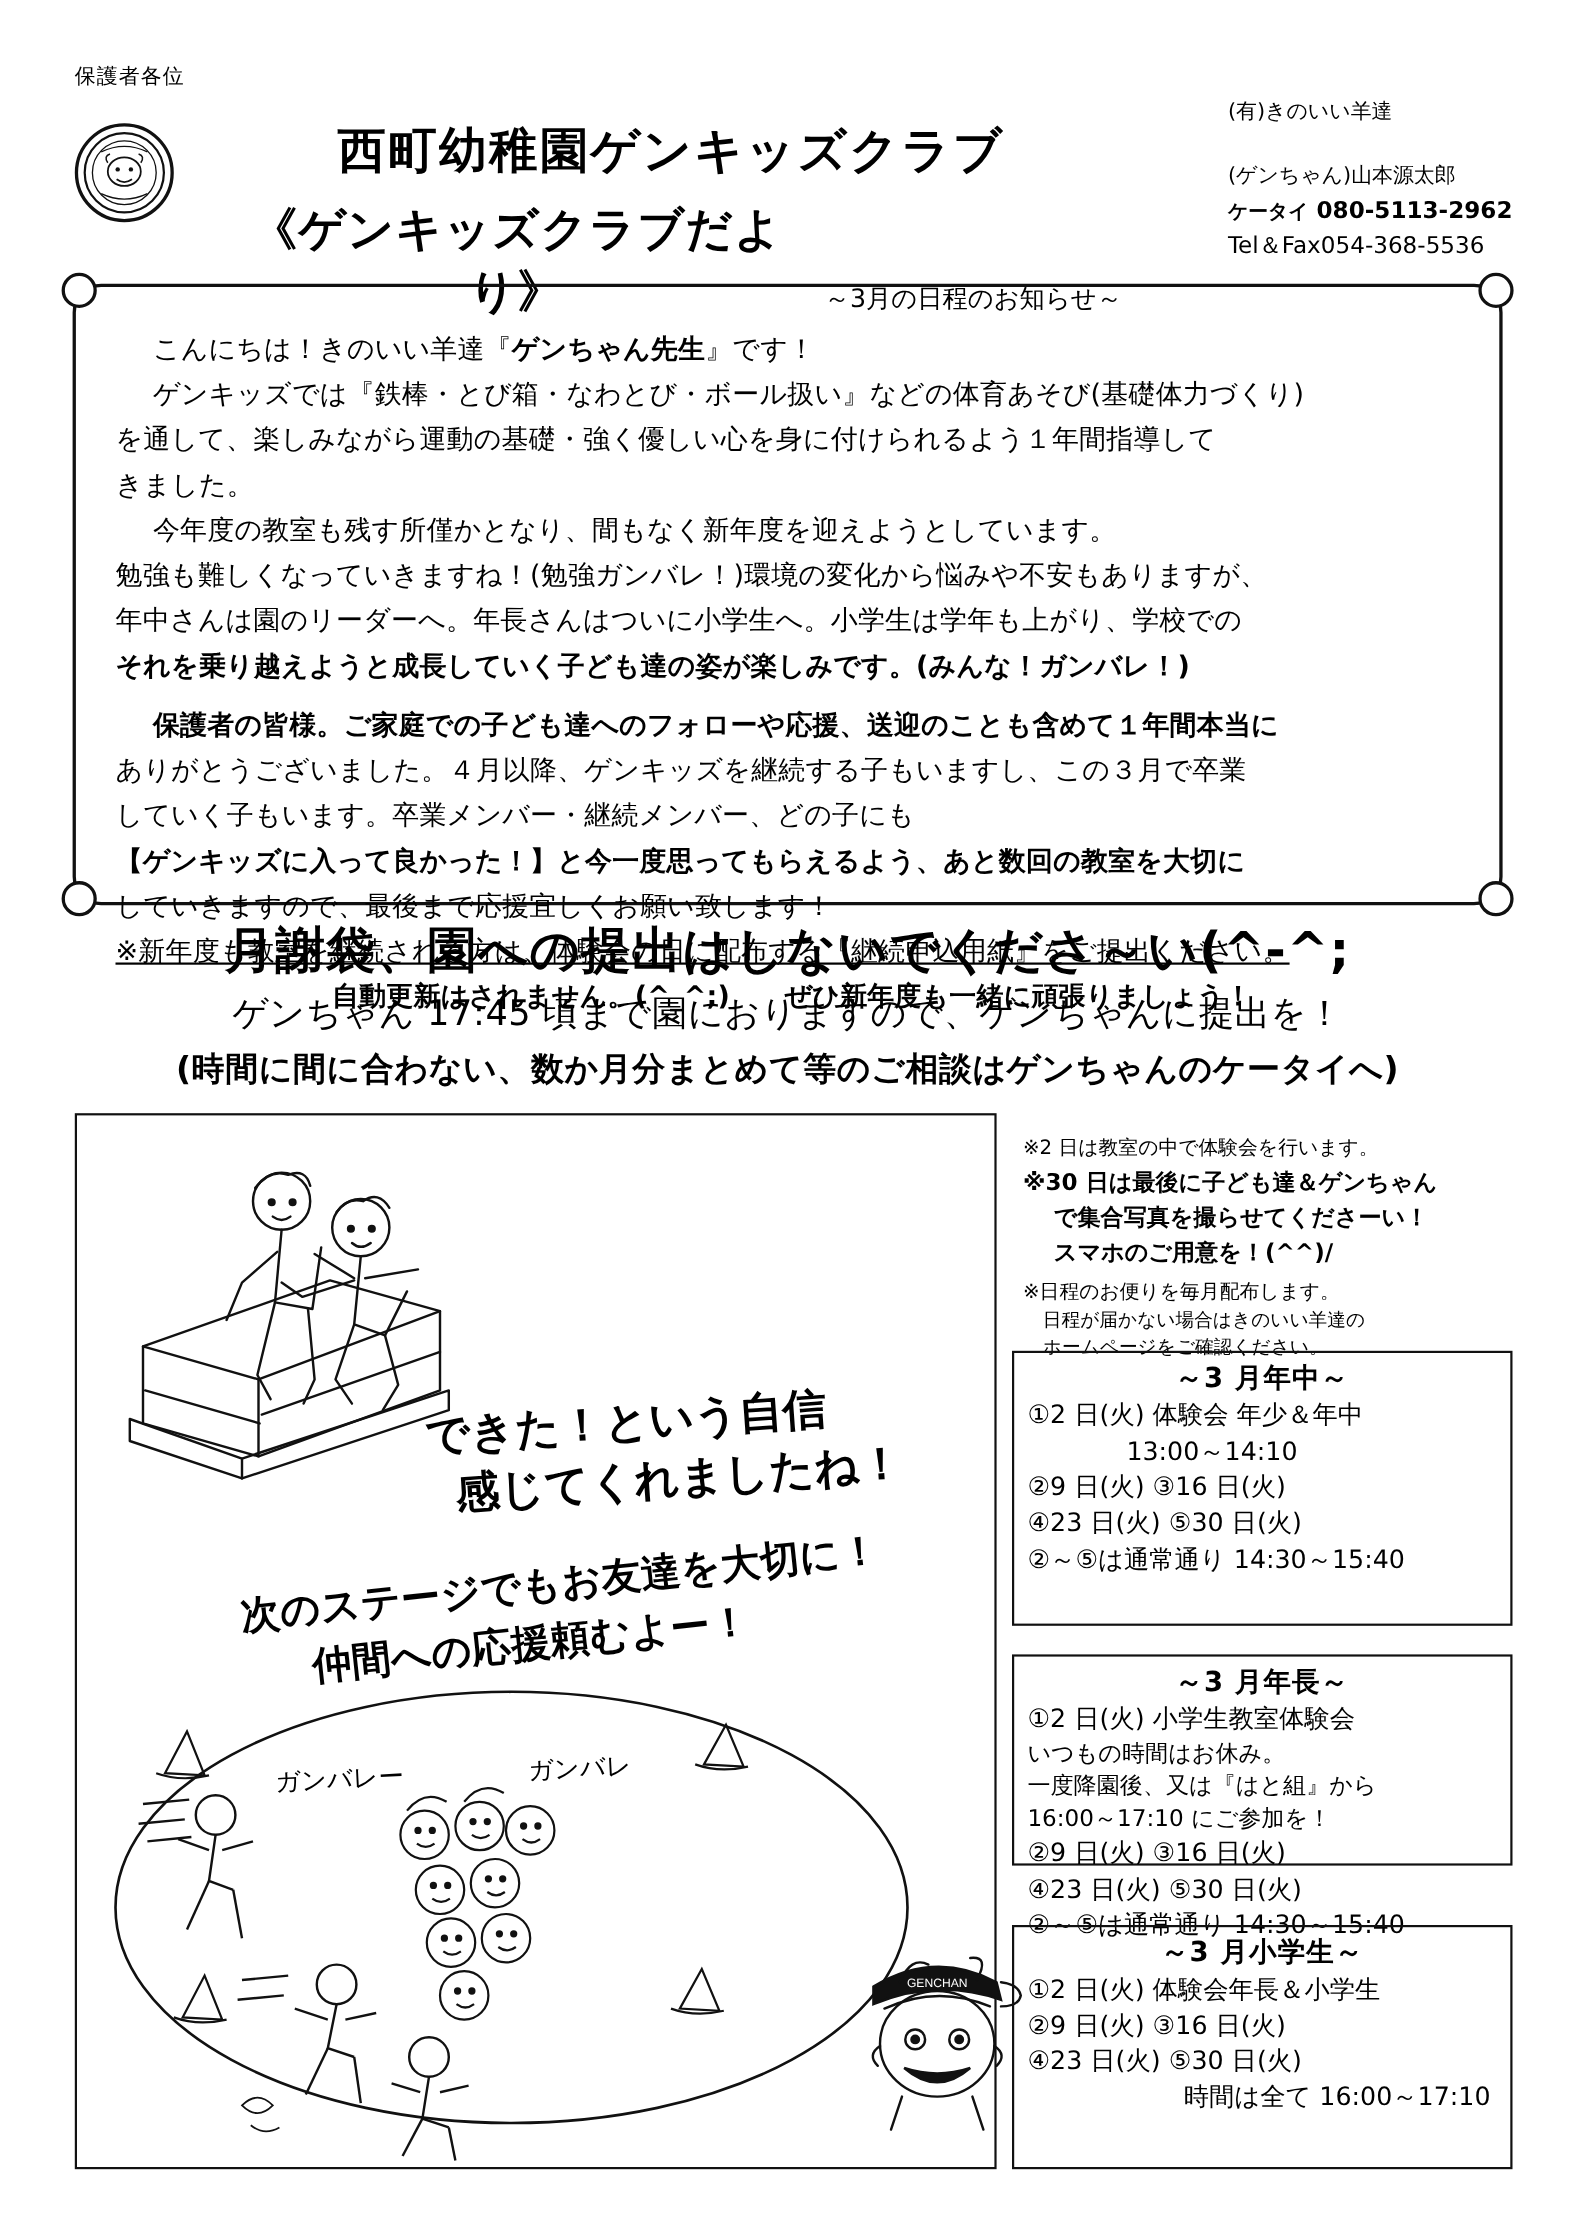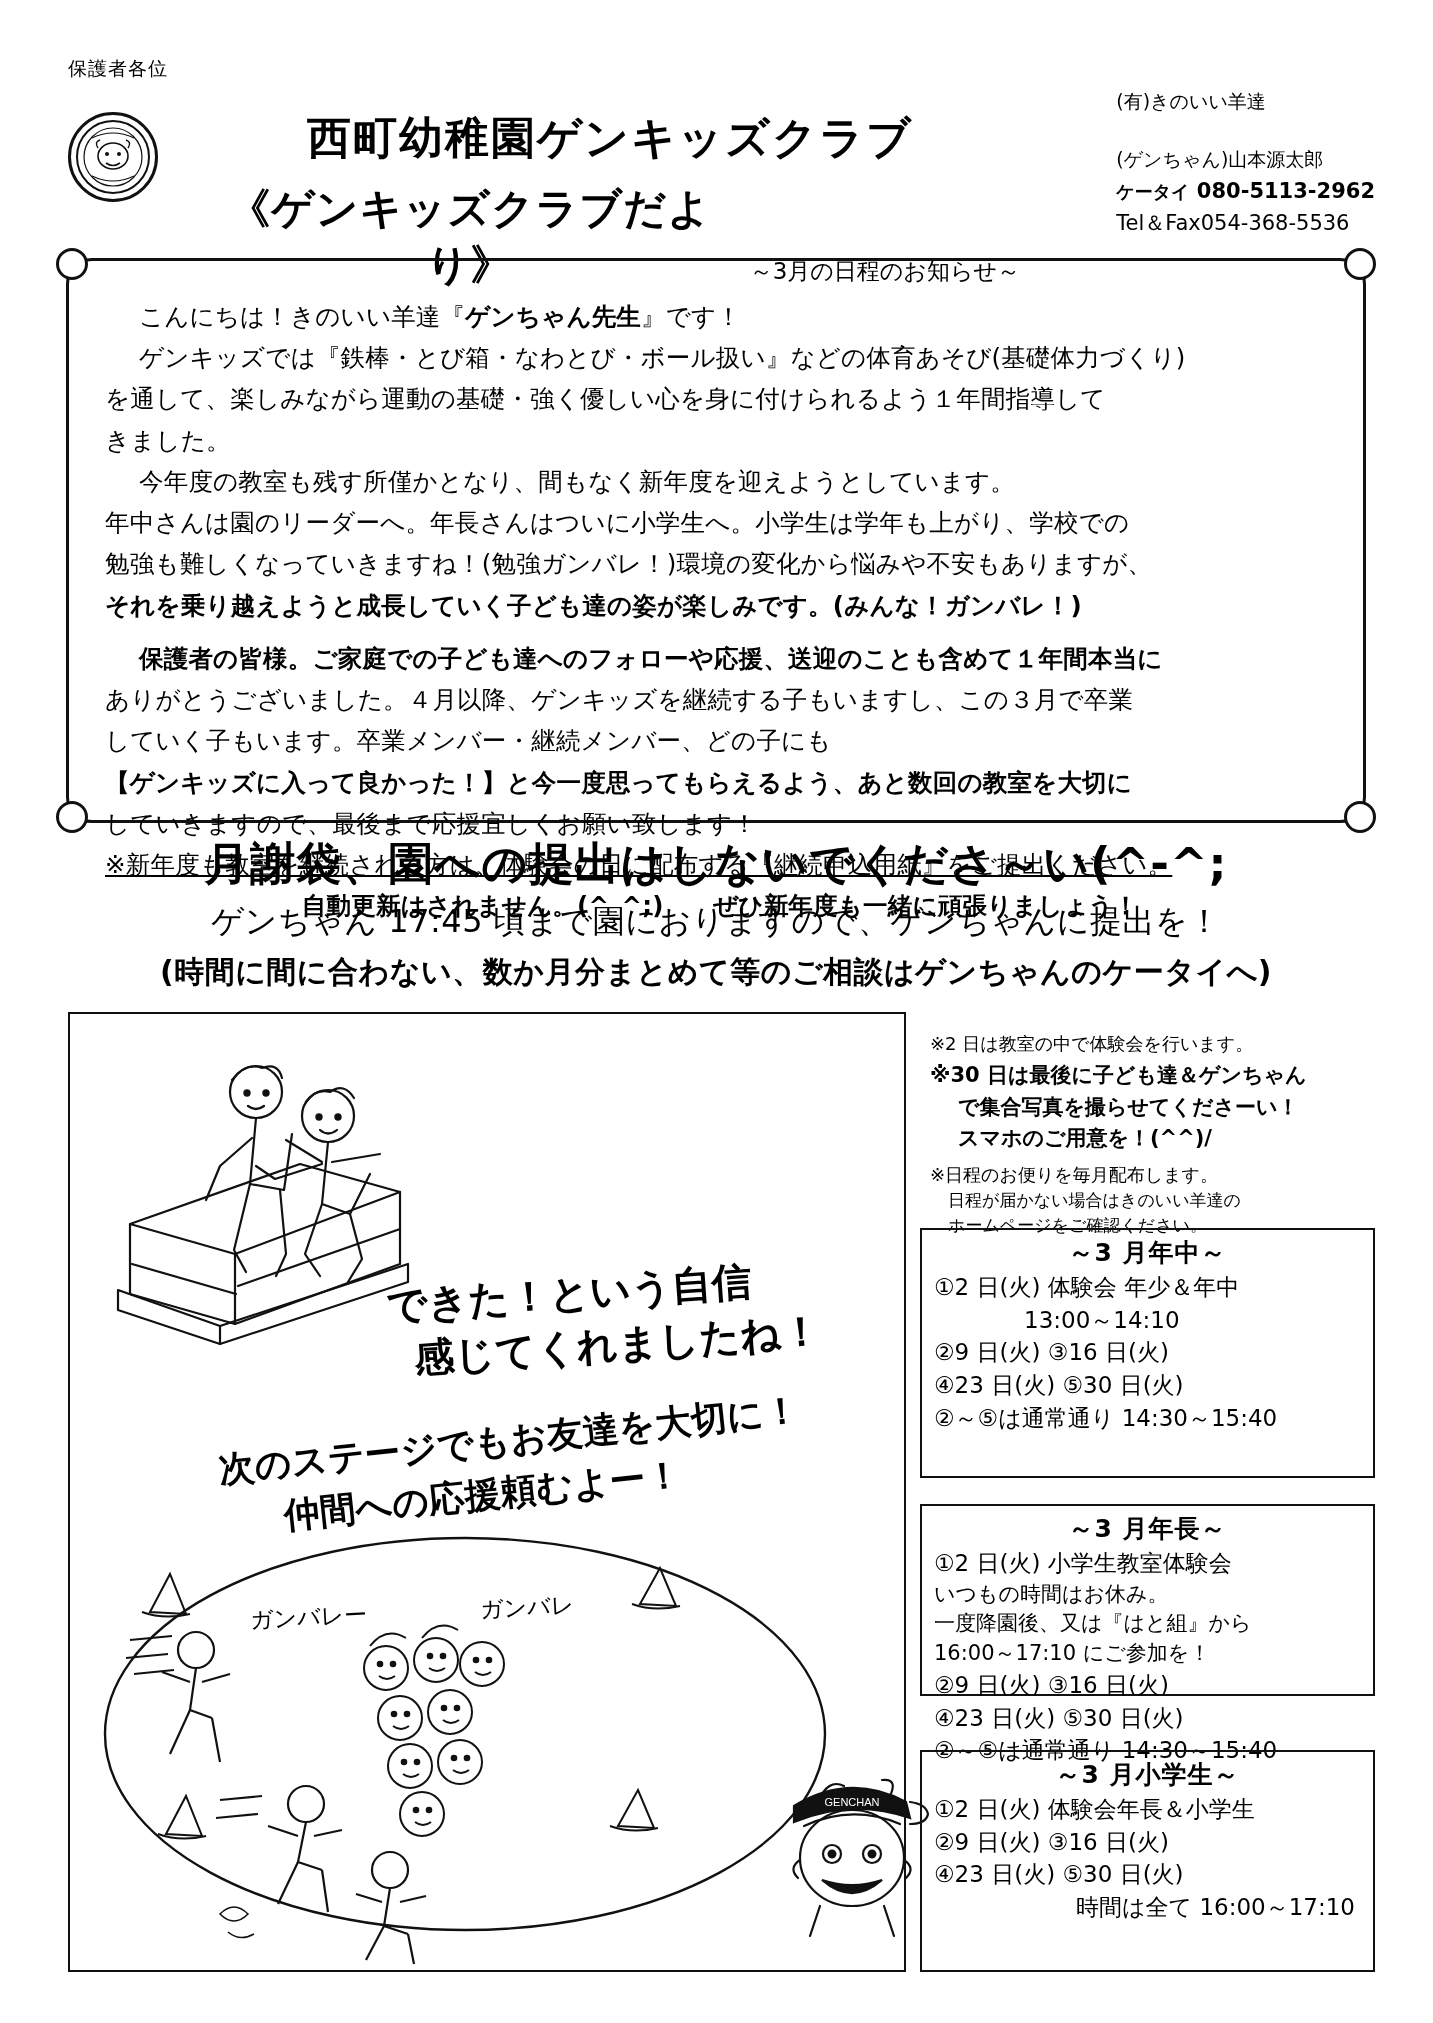--- a/index.html
+++ b/index.html
@@ -206,22 +206,22 @@
   </div>
 
   <div class="body-text">
     <p class="ind">
       こんにちは！きのいい羊達『<span class="b">ゲンちゃん先生</span>』です！
     </p>
     <p class="ind">ゲンキッズでは『鉄棒・とび箱・なわとび・ボール扱い』などの体育あそび(基礎体力づくり)</p>
     <p>を通して、楽しみながら運動の基礎・強く優しい心を身に付けられるよう１年間指導して</p>
     <p>きました。</p>
     <p class="ind">今年度の教室も残す所僅かとなり、間もなく新年度を迎えようとしています。</p>
+    <p>勉強も難しくなっていきますね！(勉強ガンバレ！)環境の変化から悩みや不安もありますが、</p>
     <p>年中さんは園のリーダーへ。年長さんはついに小学生へ。小学生は学年も上がり、学校での</p>
-    <p>勉強も難しくなっていきますね！(勉強ガンバレ！)環境の変化から悩みや不安もありますが、</p>
     <p class="b">それを乗り越えようと成長していく子ども達の姿が楽しみです。(みんな！ガンバレ！)</p>
     <p class="ind gap b">保護者の皆様。ご家庭での子ども達へのフォローや応援、送迎のことも含めて１年間本当に</p>
     <p>ありがとうございました。４月以降、ゲンキッズを継続する子もいますし、この３月で卒業</p>
     <p>していく子もいます。卒業メンバー・継続メンバー、どの子にも</p>
     <p class="b">【ゲンキッズに入って良かった！】と今一度思ってもらえるよう、あと数回の教室を大切に</p>
     <p>していきますので、最後まで応援宜しくお願い致します！</p>
     <p class="u">※新年度も教室を継続される方は、体験会の日に配布する『継続申込用紙』をご提出ください。</p>
     <p class="center b">自動更新はされません。(^_^;)　　ぜひ新年度も一緒に頑張りましょう！</p>
   </div>
 

